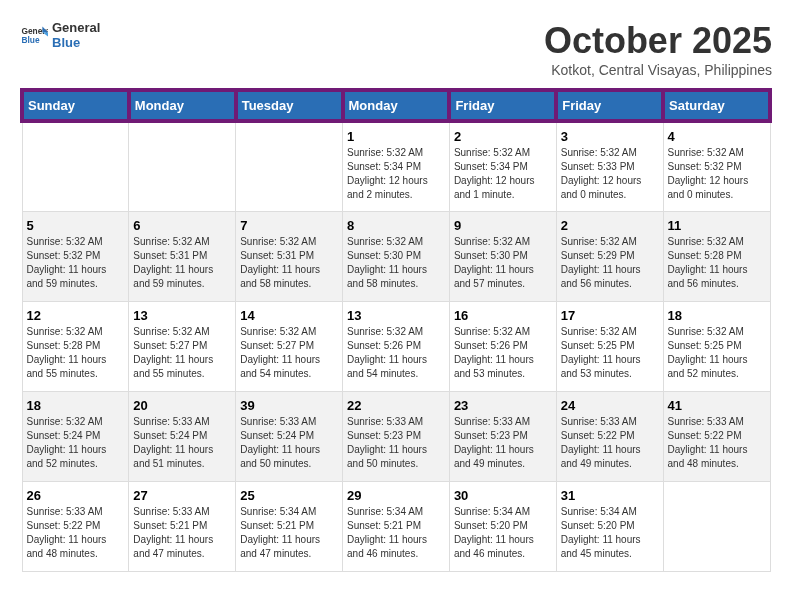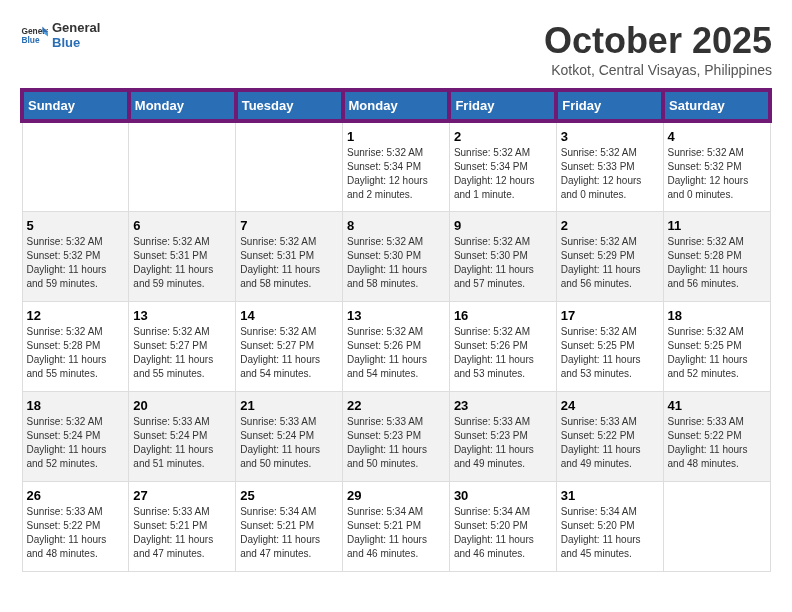--- a/index.html
+++ b/index.html
@@ -199,21 +199,21 @@
       <tr>
         <td>
           <div class="day-num">18</div>
           <div class="day-info">Sunrise: 5:32 AM<br>Sunset: 5:24 PM<br>Daylight: 11 hours and 52 minutes.</div>
         </td>
         <td>
           <div class="day-num">20</div>
           <div class="day-info">Sunrise: 5:33 AM<br>Sunset: 5:24 PM<br>Daylight: 11 hours and 51 minutes.</div>
         </td>
         <td>
-          <div class="day-num">21</div>
+          <div class="day-num">39</div>
           <div class="day-info">Sunrise: 5:33 AM<br>Sunset: 5:24 PM<br>Daylight: 11 hours and 50 minutes.</div>
         </td>
         <td>
           <div class="day-num">22</div>
           <div class="day-info">Sunrise: 5:33 AM<br>Sunset: 5:23 PM<br>Daylight: 11 hours and 50 minutes.</div>
         </td>
         <td>
           <div class="day-num">23</div>
           <div class="day-info">Sunrise: 5:33 AM<br>Sunset: 5:23 PM<br>Daylight: 11 hours and 49 minutes.</div>
         </td>

